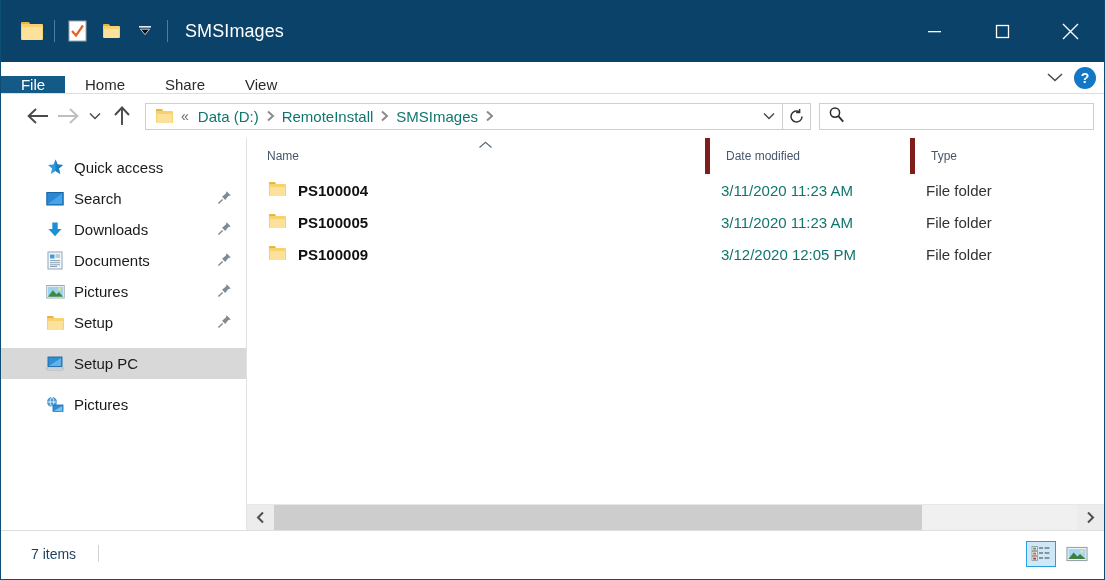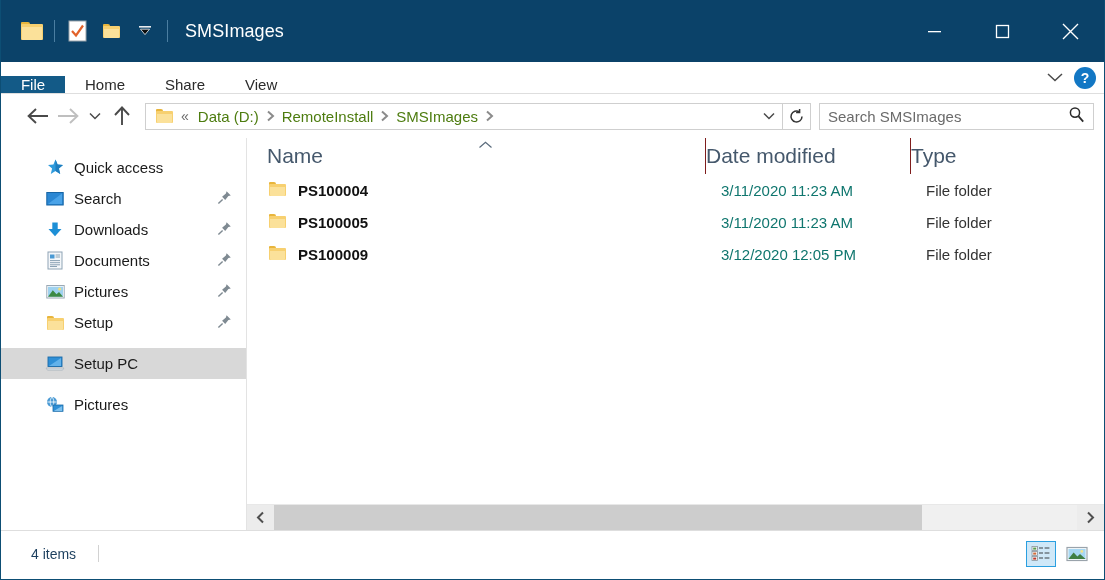--- a/index.html
+++ b/index.html
@@ -129,21 +129,21 @@
     height: 27px;
     border: 1px solid #cfcfcf;
     background: #ffffff;
     display: flex; align-items: center;
     margin-left: 8px;
     padding-left: 6px;
     gap: 0;
     position: relative;
   }
   .crumb {
-    font-size: 15px; color: #4d7c0f;
+    font-size: 15px; color: #0f766e;
     padding: 0 5px;
     white-space: nowrap;
   }
   .crumb.ovf { color: #6a6a6a; font-size: 14px; padding: 0 4px 0 8px; }
   .crumb-sep {
     color: #8b8b8b; font-size: 12px;
     padding: 0 2px;
     display: flex; align-items: center;
   }
   .addr-drop {
@@ -201,28 +201,28 @@
     flex: 1;
     border-left: 1px solid #e3e3e3;
     position: relative;
     background: #ffffff;
   }
   .col-head {
     height: 36px;
     display: flex; align-items: center;
     position: relative;
     color: #45586c;
-    font-size: 21px;
+    font-size: 12px;
   }
   .col-head .sorter {
     position: absolute; left: 231px; top: 1px;
     color: #5a6b7c; font-size: 11px;
   }
-  .ch { display: flex; align-items: center; height: 36px; 
-        border-left: 1px solid #7f1d1d; }
+  .ch { display: flex; align-items: center; height: 36px; padding-left: 16px;
+        border-left: 5px solid #7f1d1d; }
   .ch.first { border-left: none; padding-left: 20px; }
   .col-name { width: 458px; }
   .col-date { width: 205px; }
   .col-type { width: 180px; }
 
   .row {
     height: 32px;
     display: flex; align-items: center;
     font-size: 15px;
     color: #111;
@@ -406,21 +406,20 @@
       </span>
     </div>
     <div class="addr-refresh">
       <svg width="17" height="17" viewBox="0 0 17 17">
         <path d="M14 8.5 A5.5 5.5 0 1 1 11.4 3.8" fill="none" stroke="#333" stroke-width="1.5"></path>
         <path d="M11.6 1 L11.6 4.6 L8.1 4.6" fill="none" stroke="#333" stroke-width="1.5"></path>
       </svg>
     </div>
 
     <div class="search-field">
-      <span class="search-ph">Search SMSImages</span>
       <span>
         <svg width="17" height="17" viewBox="0 0 17 17">
           <circle cx="7" cy="6.6" r="4.6" fill="none" stroke="#2b2b2b" stroke-width="1.5"></circle>
           <path d="M10.4 10.2 L15.2 15.6" stroke="#2b2b2b" stroke-width="1.8" fill="none"></path>
         </svg>
       </span>
     </div>
   </div>
 
   <div class="content">
@@ -611,21 +610,21 @@
         <div class="sb-arrow">
           <svg width="11" height="13" viewBox="0 0 11 13">
               <path d="M3 1.5 L8 6.5 L3 11.5" fill="none" stroke="#4f4f4f" stroke-width="2"></path>
             </svg>
         </div>
       </div>
     </div>
   </div>
 
   <div class="statusbar">
-    <span class="status-text">4 items</span>
+    <span class="status-text">7 items</span>
     <span class="status-sep"></span>
     <div class="view-btns">
       <div class="vbtn active">
         <svg width="20" height="17" viewBox="0 0 20 17">
           <rect x="1" y="1.5" width="5.4" height="4" fill="#f6f7f8" stroke="#8b949c" stroke-width="0.8"></rect>
           <rect x="2.2" y="2.6" width="3" height="2" fill="#5a9e4e"></rect>
           <rect x="1" y="6.5" width="5.4" height="4" fill="#f6f7f8" stroke="#8b949c" stroke-width="0.8"></rect>
           <rect x="2.2" y="7.6" width="3" height="2" fill="#d06a3a"></rect>
           <rect x="1" y="11.5" width="5.4" height="4" fill="#f6f7f8" stroke="#8b949c" stroke-width="0.8"></rect>
           <rect x="2.2" y="12.6" width="3" height="2" fill="#c0392b"></rect>

